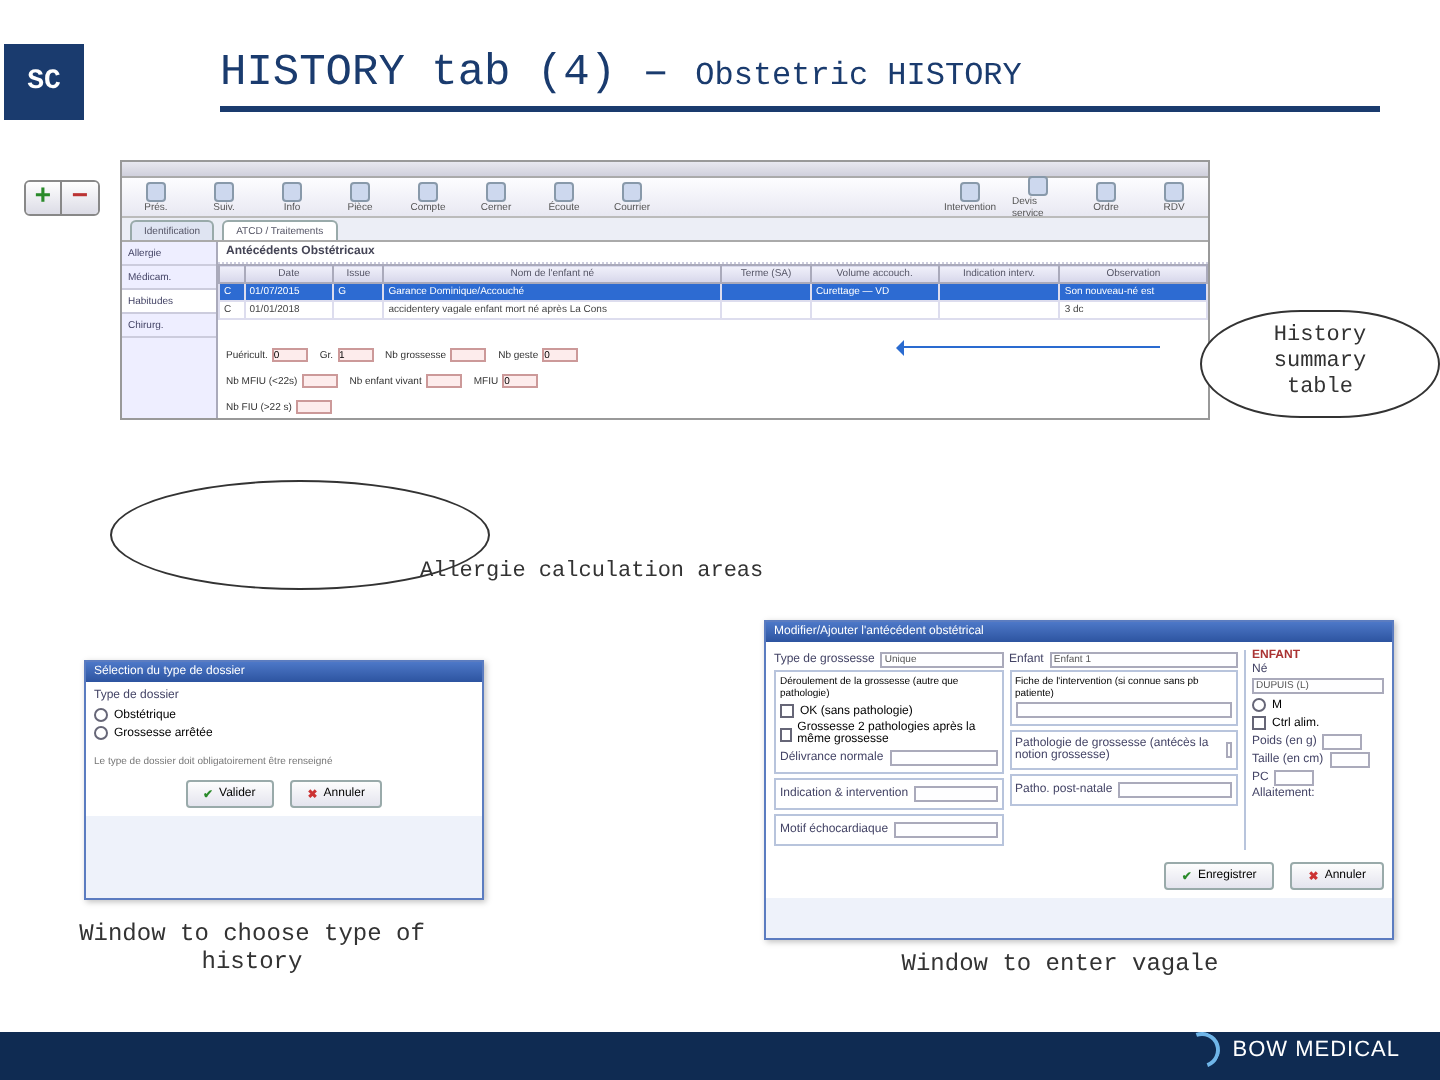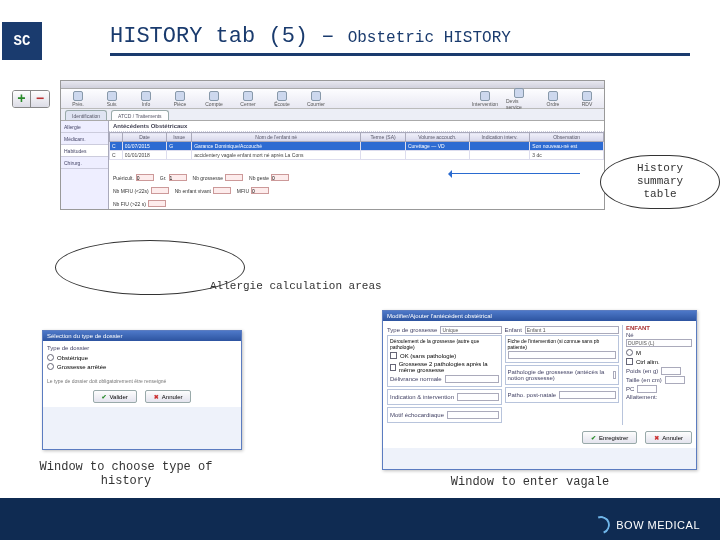--- a/index.html
+++ b/index.html
@@ -294,21 +294,21 @@
     border: 1px solid #333;
     border-radius: 50%;
     background: transparent;
   }
   
   .footer {
     position: absolute;
     bottom: 0;
     left: 0;
     right: 0;
-    height: 42px;
+    height: 24px;
     background: #0f2b52;
   }
   .logo {
     position: absolute;
     right: 20px;
     bottom: 6px;
     display: flex;
     align-items: center;
     gap: 6px;
     color: #fff;
@@ -356,21 +356,21 @@
     border-left: 1px solid #b8c4dc;
     padding-left: 3px;
   }
 </style>
 </head>
 <body>
 
 <div class="badge">SC</div>
 
 <div class="title-bar">
-  <span>HISTORY tab (5) –</span>
+  <span>HISTORY tab (4) –</span>
   <span class="title-sub">Obstetric HISTORY</span>
 </div>
 
 <div class="plusminus">
   <div class="plus">+</div>
   <div class="minus">−</div>
 </div>
 
 <div class="app-window">
   <div class="app-titlebar"></div>

